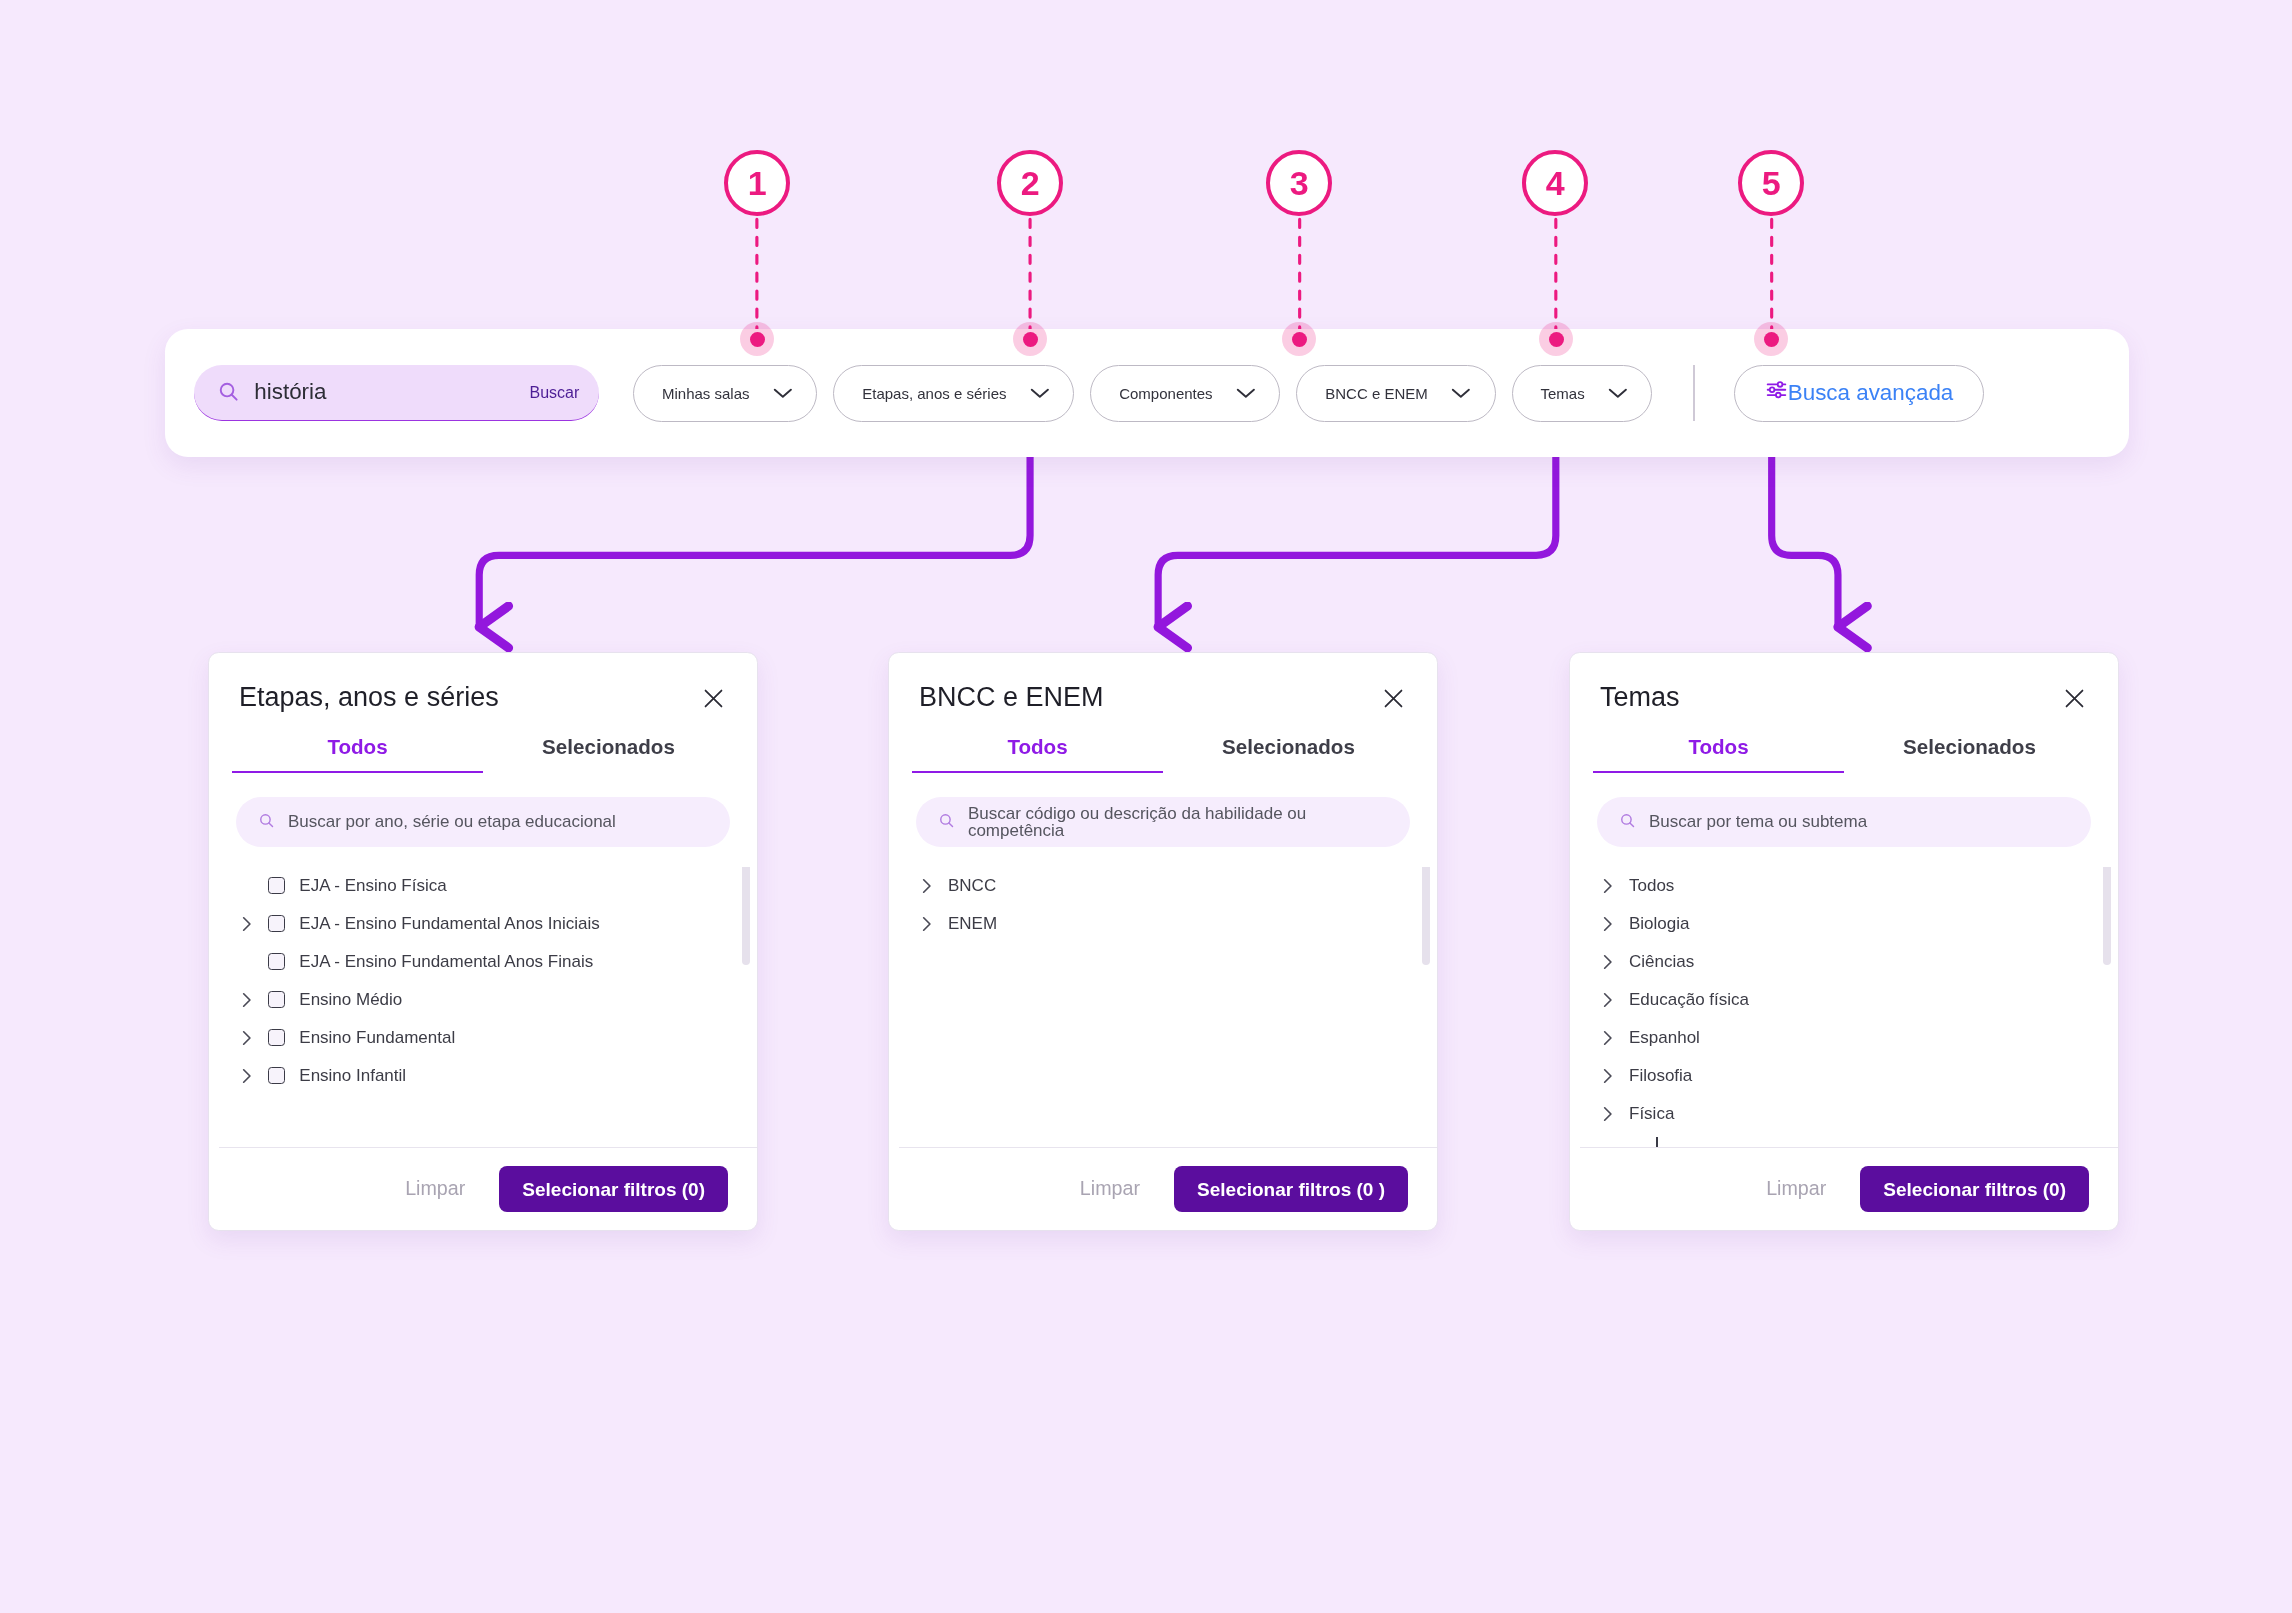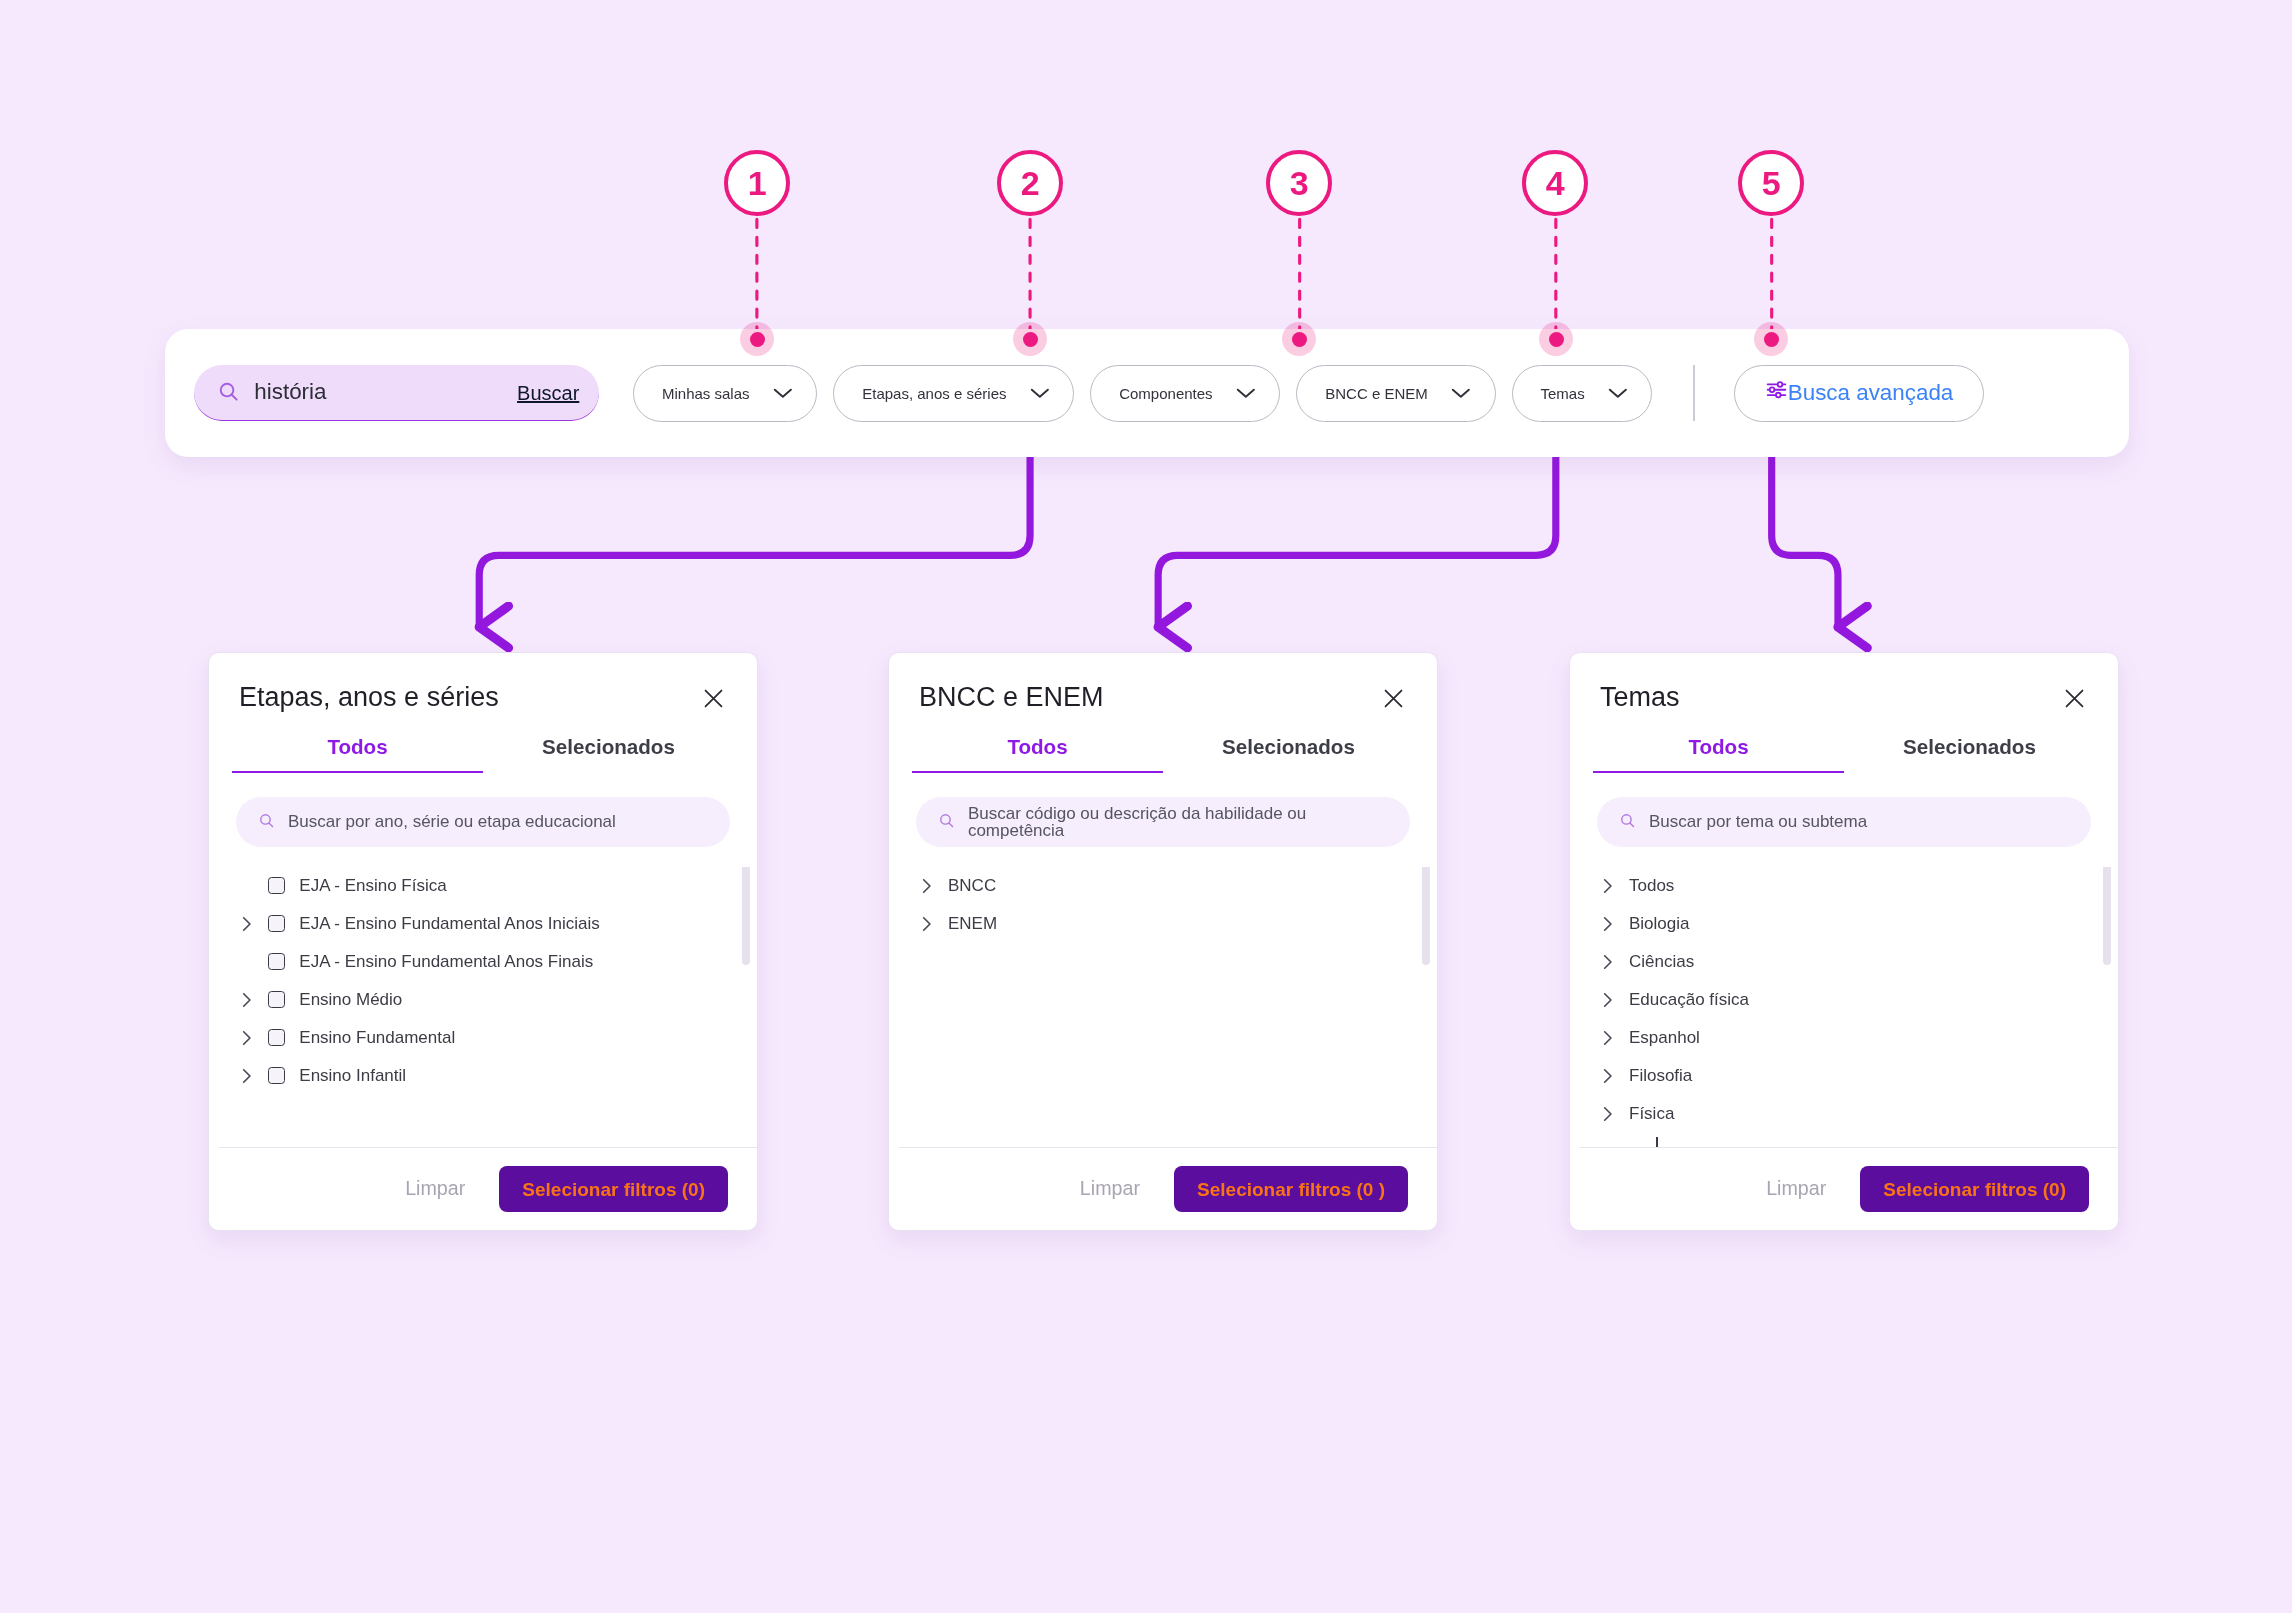--- a/index.html
+++ b/index.html
@@ -93,25 +93,24 @@
     flex: none;
   }
   .search-box .mag { flex: none; }
   .search-value {
     flex: 1;
     font-size: 22.4px;
     color: #2d2d36;
     line-height: 1;
   }
   .search-submit {
-    font-size: 20px;
-    color: #0f172a;
+    font-size: 16px;
+    color: #4c1d95;
     line-height: 1;
     white-space: nowrap;
-    text-decoration: underline;
   }
 
   .filter-group {
     display: flex;
     align-items: center;
     gap: 16px;
     margin-left: 34px;
   }
 
   .filter-chip {
@@ -295,21 +294,21 @@
     flex: none;
     margin-left: 10px;
   }
   .clear-btn {
     font-size: 19.7px;
     color: #a9a4b2;
     line-height: 1;
   }
   .apply-btn {
     background: #5b0d9e;
-    color: #f97316;
+    color: #ffffff;
     font-size: 19px;
     font-weight: 700;
     border-radius: 8px;
     padding: 13.4px 23px;
     line-height: 1;
     white-space: nowrap;
   }
 </style>
 </head>
 <body>

